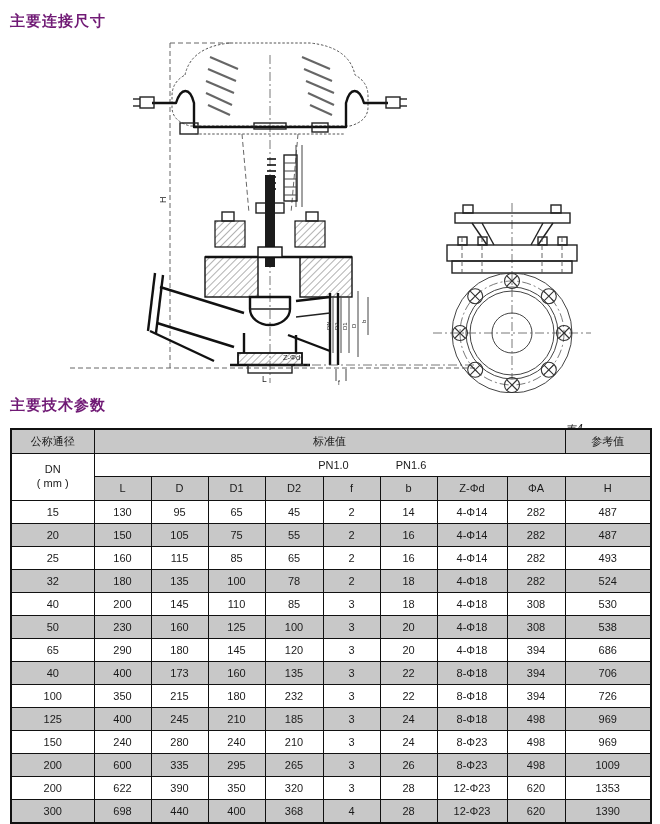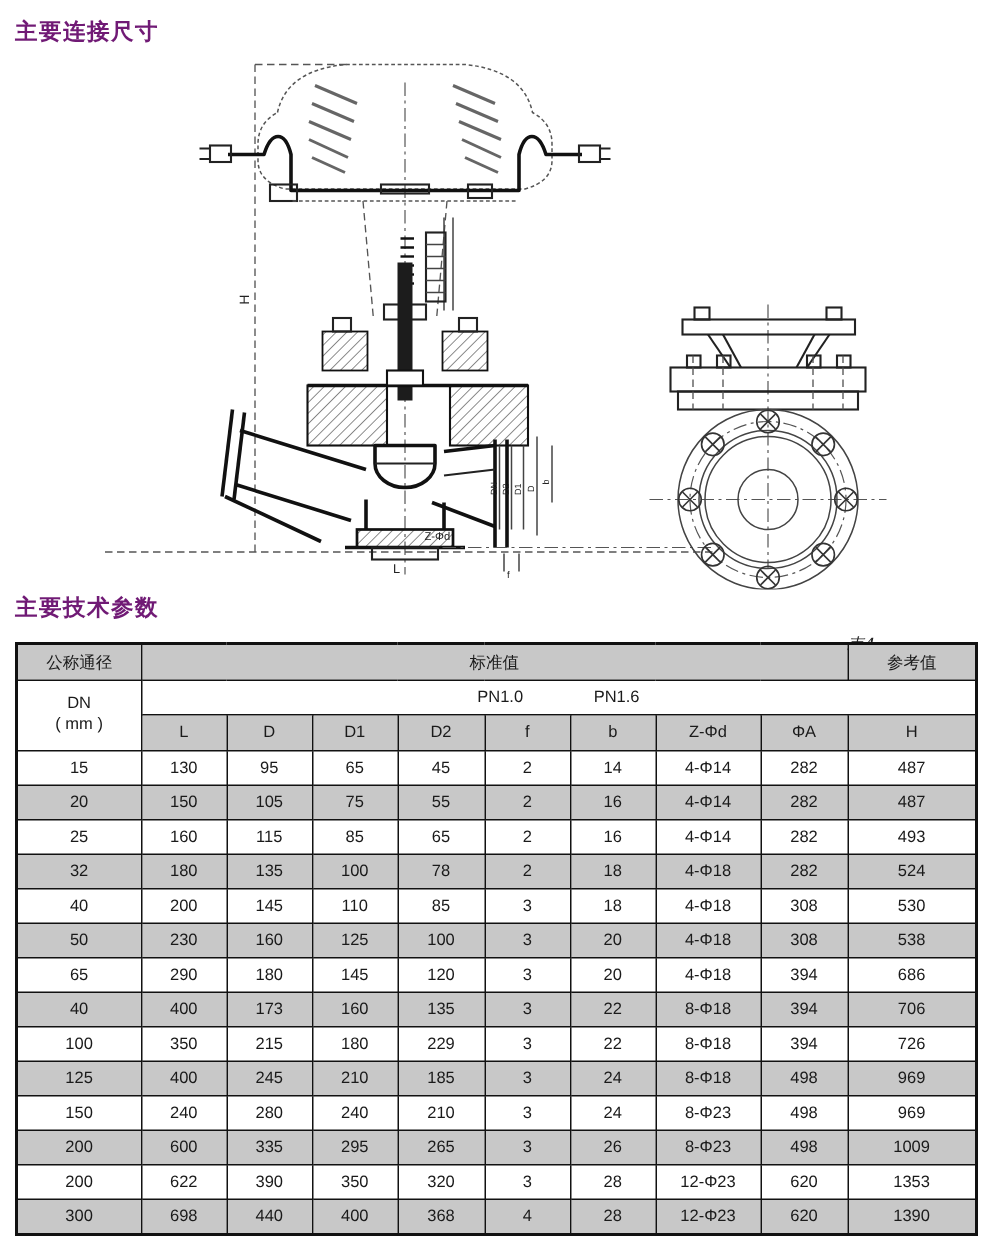--- a/index.html
+++ b/index.html
@@ -408,21 +408,21 @@
         <td>22</td>
         <td>8-Φ18</td>
         <td>394</td>
         <td>706</td>
       </tr>
       <tr class="w">
         <td>100</td>
         <td>350</td>
         <td>215</td>
         <td>180</td>
-        <td>229</td>
+        <td>232</td>
         <td>3</td>
         <td>22</td>
         <td>8-Φ18</td>
         <td>394</td>
         <td>726</td>
       </tr>
       <tr class="g">
         <td>125</td>
         <td>400</td>
         <td>245</td>

